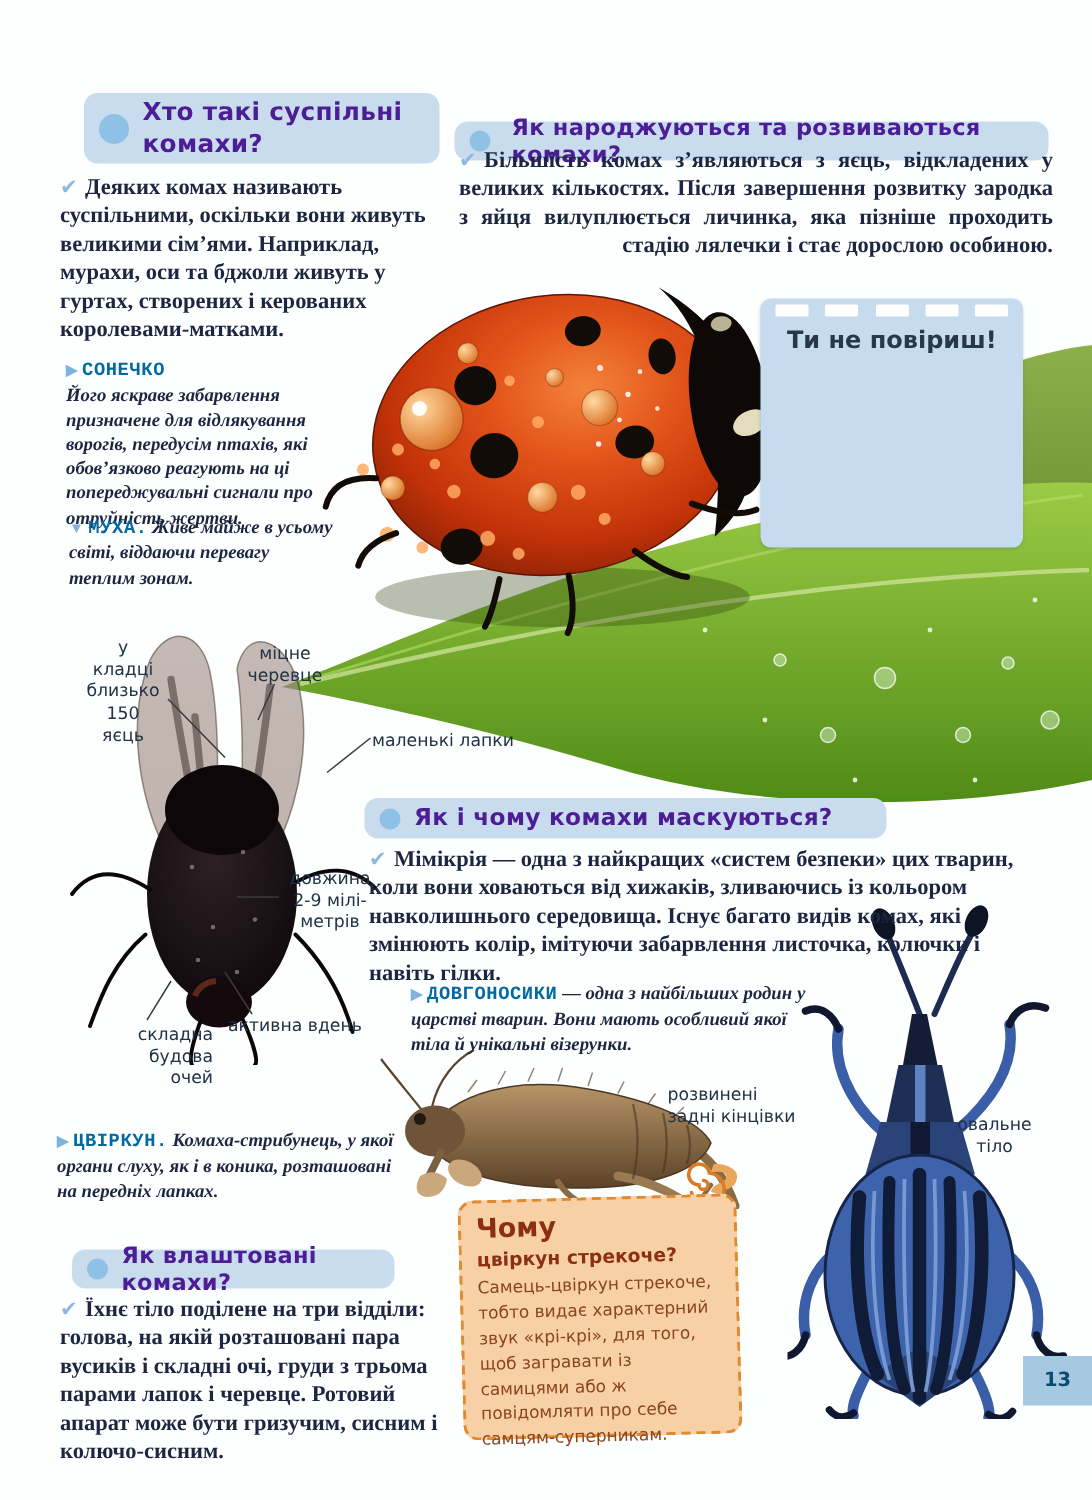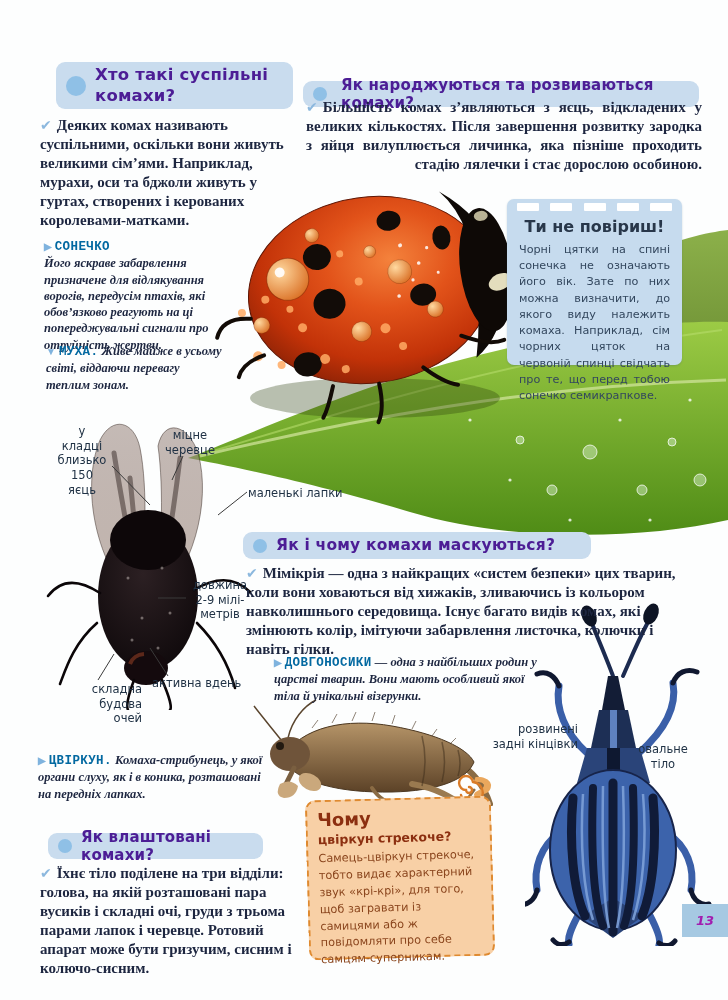--- a/index.html
+++ b/index.html
@@ -40,22 +40,22 @@
   .believe-body{font-size:11.2px;line-height:1.45;color:#33475e;text-align:justify;}
 
   
   .why{background:#f8d0a6;border:2px dashed #df8a30;border-radius:10px;
        padding:8px 10px;box-sizing:border-box;transform:rotate(-1.6deg);}
   .why-title{font-weight:bold;font-size:18px;color:#8c2f10;margin:0;line-height:1.1;}
   .why-sub{font-size:12.5px;font-weight:bold;color:#8c2f10;margin:2px 0 4px 0;}
   .why-body{font-size:11.3px;line-height:1.5;color:#8a451d;}
   .qmark{font-size:40px;font-weight:bold;color:#eaa75c;transform:rotate(18deg);}
 
-  .badge{background:#a6c9e2;color:#a21caf;font-weight:bold;font-size:13px;
-         display:flex;align-items:center;justify-content:center;font-style:italic;}
+  .badge{background:#a6c9e2;color:#0c4a6e;font-weight:bold;font-size:13px;
+         display:flex;align-items:center;justify-content:center;}
   svg{display:block;}
 </style>
 </head>
 <body>
 
 <div class="page">
 
   <svg class="abs" style="left:170px;top:190px;" width="558" height="345" viewBox="0 0 558 345">
     <defs>
       <radialGradient id="bugGrad" cx="60%" cy="35%" r="75%">
@@ -324,21 +324,20 @@
 
   <div class="abs believe" style="left:507px;top:199px;width:175px;height:166px;">
     <div class="dashrow">
       <span class="dash"></span>
         <span class="dash"></span>
         <span class="dash"></span>
         <span class="dash"></span>
         <span class="dash"></span>
     </div>
     <div class="believe-title">Ти не повіриш!</div>
-    <div class="believe-body">Чорні цятки на спині сонечка не означають його вік. Зате по них можна визначити, до якого виду належить комаха. Наприклад, сім чорних цяток на червоній спинці свідчать про те, що перед тобою сонечко семикрапкове.</div>
   </div>
 
   <div class="abs lbl" style="left:44px;top:424px;width:76px;text-align:center;">у
 кладці
 близько
 150
 яєць</div>
   <div class="abs lbl" style="left:150px;top:428px;width:80px;text-align:center;">міцне
 черевце</div>
   <div class="abs lbl" style="left:248px;top:486px;width:110px;">маленькі лапки</div>
@@ -352,21 +351,21 @@
 
   <div class="abs hbox" style="left:243px;top:532px;width:348px;height:27px;">
     <span class="bullet" style="width:14px;height:14px;"></span>
     <span class="htext" style="font-size:15.5px;">Як і чому комахи маскуються?</span>
   </div>
   <p class="abs serif" style="left:246px;top:564px;width:430px;"><span class="check">✔</span><span>Мімікрія — одна з найкращих «систем безпеки» цих тварин, коли вони ховаються від хижаків, зливаючись із кольором навколишнього середовища. Існує багато видів комах, які змінюють колір, імітуючи забарвлення листочка, колючки і навіть гілки.</span></p>
 
   <p class="abs note" style="left:274px;top:654px;width:272px;"><span class="tri">▶</span><span class="caps">ДОВГОНОСИКИ</span>
      <span>— одна з найбільших родин у царстві тварин. Вони мають особливий якої тіла й унікальні візерунки.</span></p>
 
-  <div class="abs lbl" style="left:486px;top:722px;width:92px;text-align:right;">розвинені
+  <div class="abs lbl" style="left:445px;top:722px;width:92px;text-align:left;">розвинені
 задні кінцівки</div>
   <div class="abs lbl" style="left:630px;top:742px;width:66px;text-align:center;">овальне
 тіло</div>
 
   <p class="abs note" style="left:38px;top:752px;width:228px;"><span class="tri">▶</span><span class="caps">ЦВІРКУН.</span>
      <span>Комаха-стрибунець, у якої органи слуху, як і в коника, розташовані на передніх лапках.</span></p>
 
   <div class="abs hbox" style="left:48px;top:833px;width:215px;height:26px;">
     <span class="bullet" style="width:14px;height:14px;"></span>
     <span class="htext" style="font-size:15px;">Як влаштовані комахи?</span>

